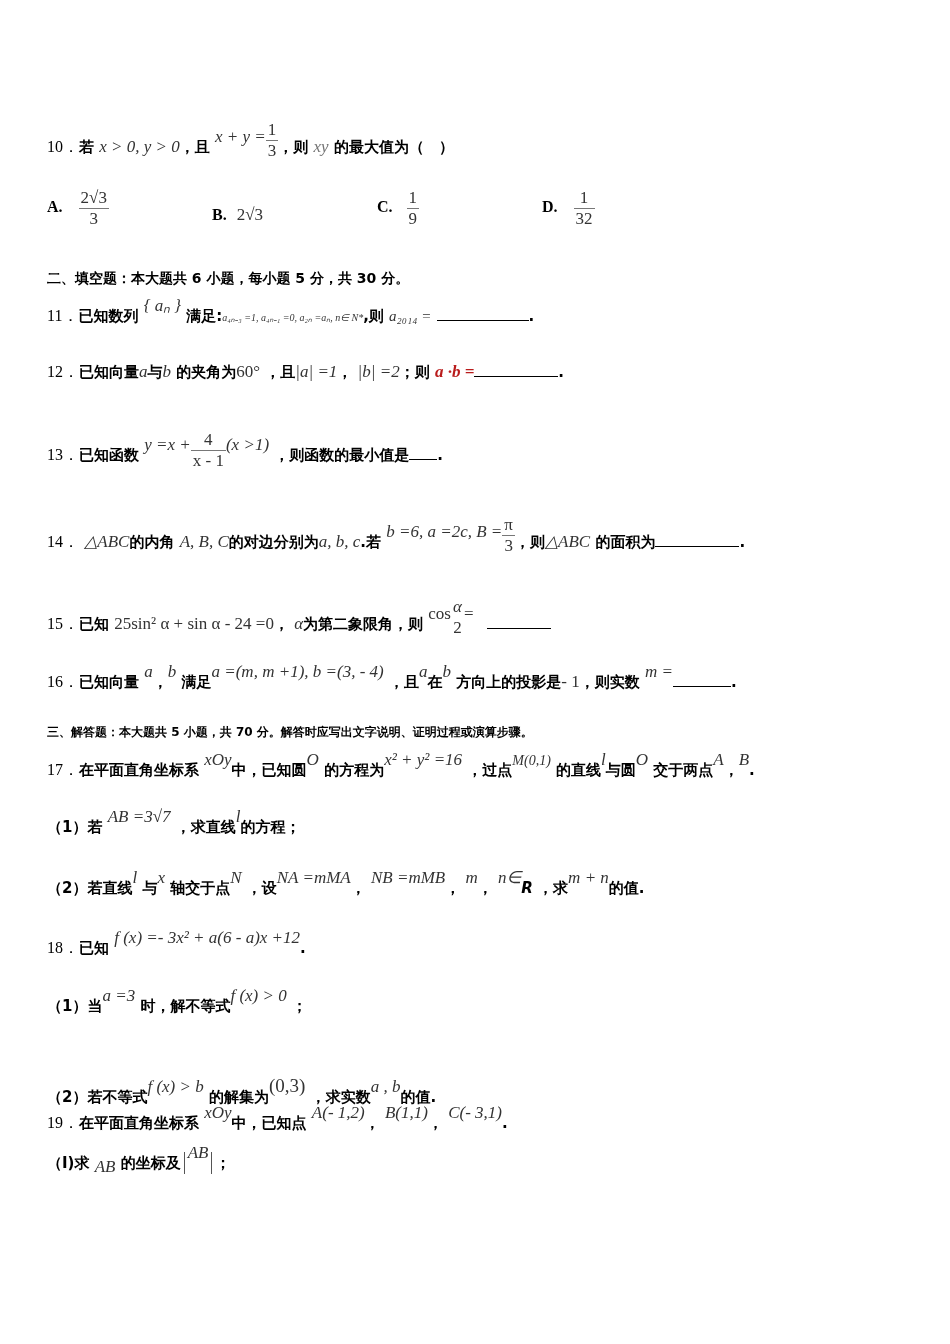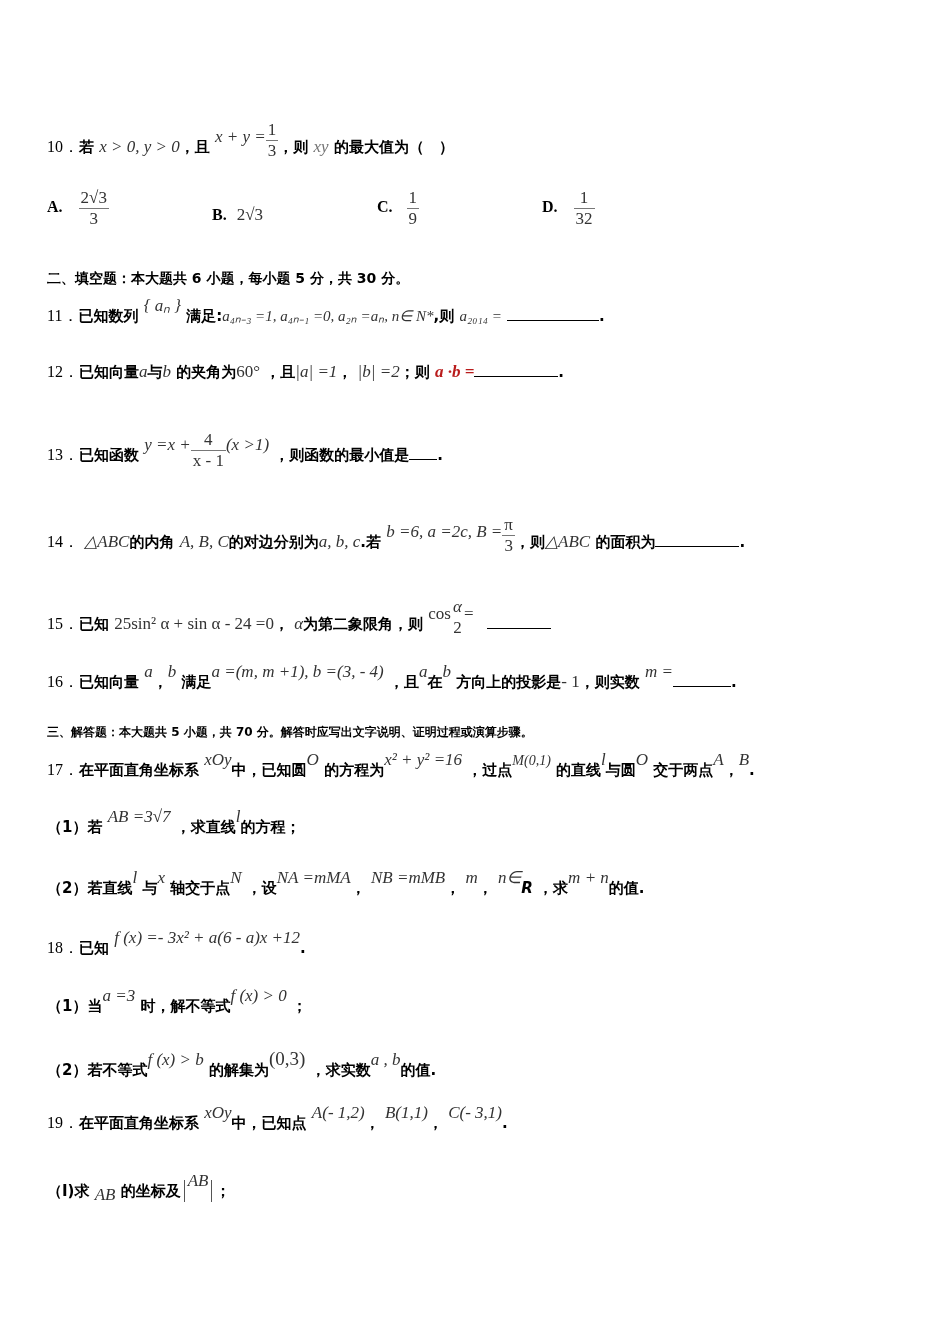--- a/index.html
+++ b/index.html
@@ -44,21 +44,21 @@
 <div class="opt" style="left:542px;top:188px;">
   <span>D.</span>
   <span class="frac" style="margin-left:12px;"><span class="n">1</span><span class="d">32</span></span>
 </div>
 
 <div class="line" style="top:270px;font-size:14px;">二、填空题：本大题共 6 小题，每小题 5 分，共 30 分。</div>
 
 <div class="line" style="top:303px;">
   <span class="num">11．</span><span>已知数列</span>
   <span class="m sup">{ aₙ }</span>
-  <span>满足:</span><span class="m" style="font-size:15px;">a₄ₙ₋₃ =1, a₄ₙ₋₁ =0, a₂ₙ =aₙ, n∈ N*</span><span>,则</span>
+  <span>满足:</span><span class="m" style="font-size:10px;">a₄ₙ₋₃ =1, a₄ₙ₋₁ =0, a₂ₙ =aₙ, n∈ N*</span><span>,则</span>
   <span class="m" style="font-size:15px;text-align:right;">a₂₀₁₄ =</span>
   <span class="blank" style="width:92px;"></span><span>.</span>
 </div>
 
 <div class="line" style="top:362px;">
   <span class="num">12．</span><span>已知向量</span><span class="m">a</span><span>与</span><span class="m">b</span>
   <span>的夹角为</span><span class="mu">60°</span>
   <span>，且</span><span class="m">|a| =1</span><span>，</span>
   <span class="m">|b| =2</span><span>；则</span>
   <span class="m" style="font-weight:bold;color:#b91c1c;">a ·b =</span><span class="blank" style="width:84px;"></span><span>.</span>
@@ -123,30 +123,30 @@
 
 <div class="line" style="top:938px;">
   <span class="num">18．</span><span>已知</span>
   <span class="m sup">f (x) =- 3x² + a(6 - a)x +12</span><span>.</span>
 </div>
 <div class="line" style="top:996px;">
   <span>（1）当</span><span class="m sup">a =3</span>
   <span>时，解不等式</span><span class="m sup">f (x) &gt; 0</span>
   <span>；</span>
 </div>
-<div class="line" style="top:1058px;">
+<div class="line" style="top:1085px;">
   <span>（2）若不等式</span><span class="m sup">f (x) &gt; b</span>
   <span>的解集为</span><span class="mu sup" style="font-size:19px;">(0,3)</span>
   <span>，求实数</span><span class="m sup">a , b</span><span>的值.</span>
 </div>
 
 <div class="line" style="top:1113px;">
   <span class="num">19．</span><span>在平面直角坐标系</span>
   <span class="m sup">xOy</span><span>中，已知点</span>
   <span class="m sup">A(- 1,2)</span><span>，</span>
   <span class="m sup">B(1,1)</span><span>，</span>
   <span class="m sup">C(- 3,1)</span><span>.</span>
 </div>
-<div class="line" style="top:1180px;">
+<div class="line" style="top:1152px;">
   <span>（Ⅰ)求</span>
   <span class="m" style="position:relative;top:4px;">AB</span>
   <span>的坐标及</span><span class="bar"></span><span class="m sup">AB</span><span class="bar"></span><span>；</span>
 </div>
 
 </body></html>

